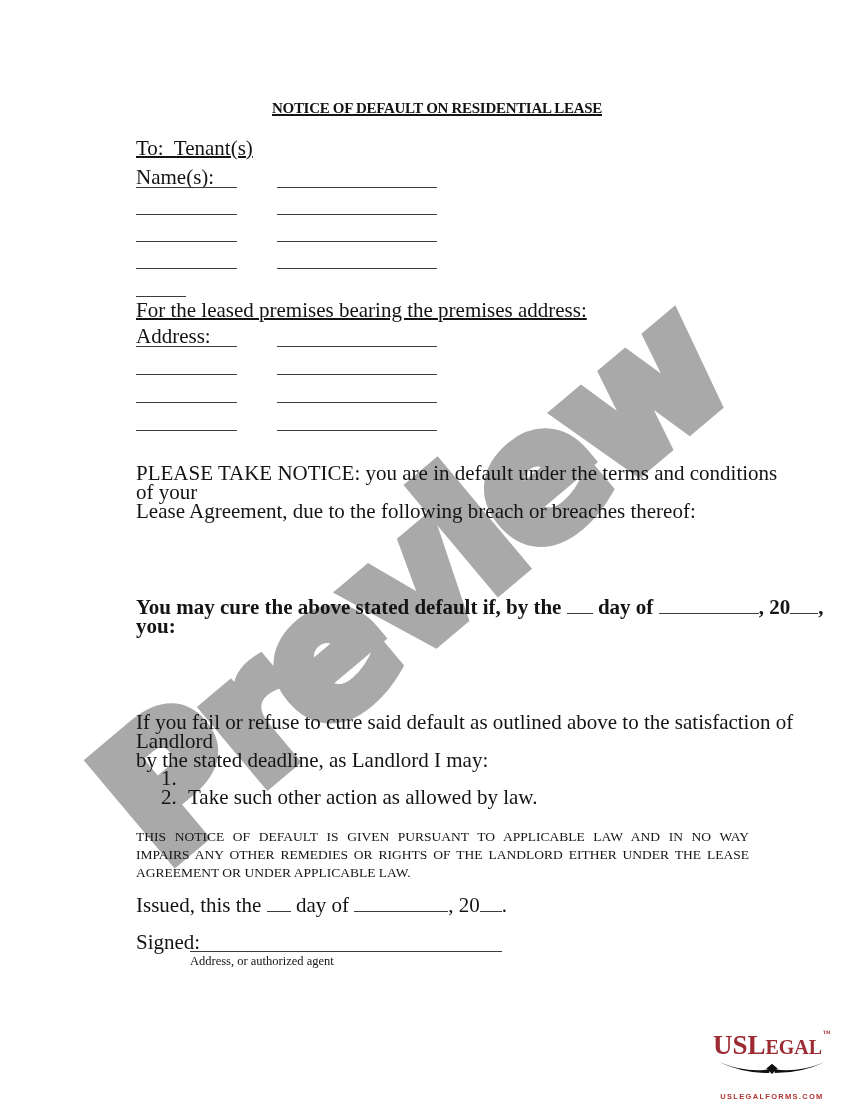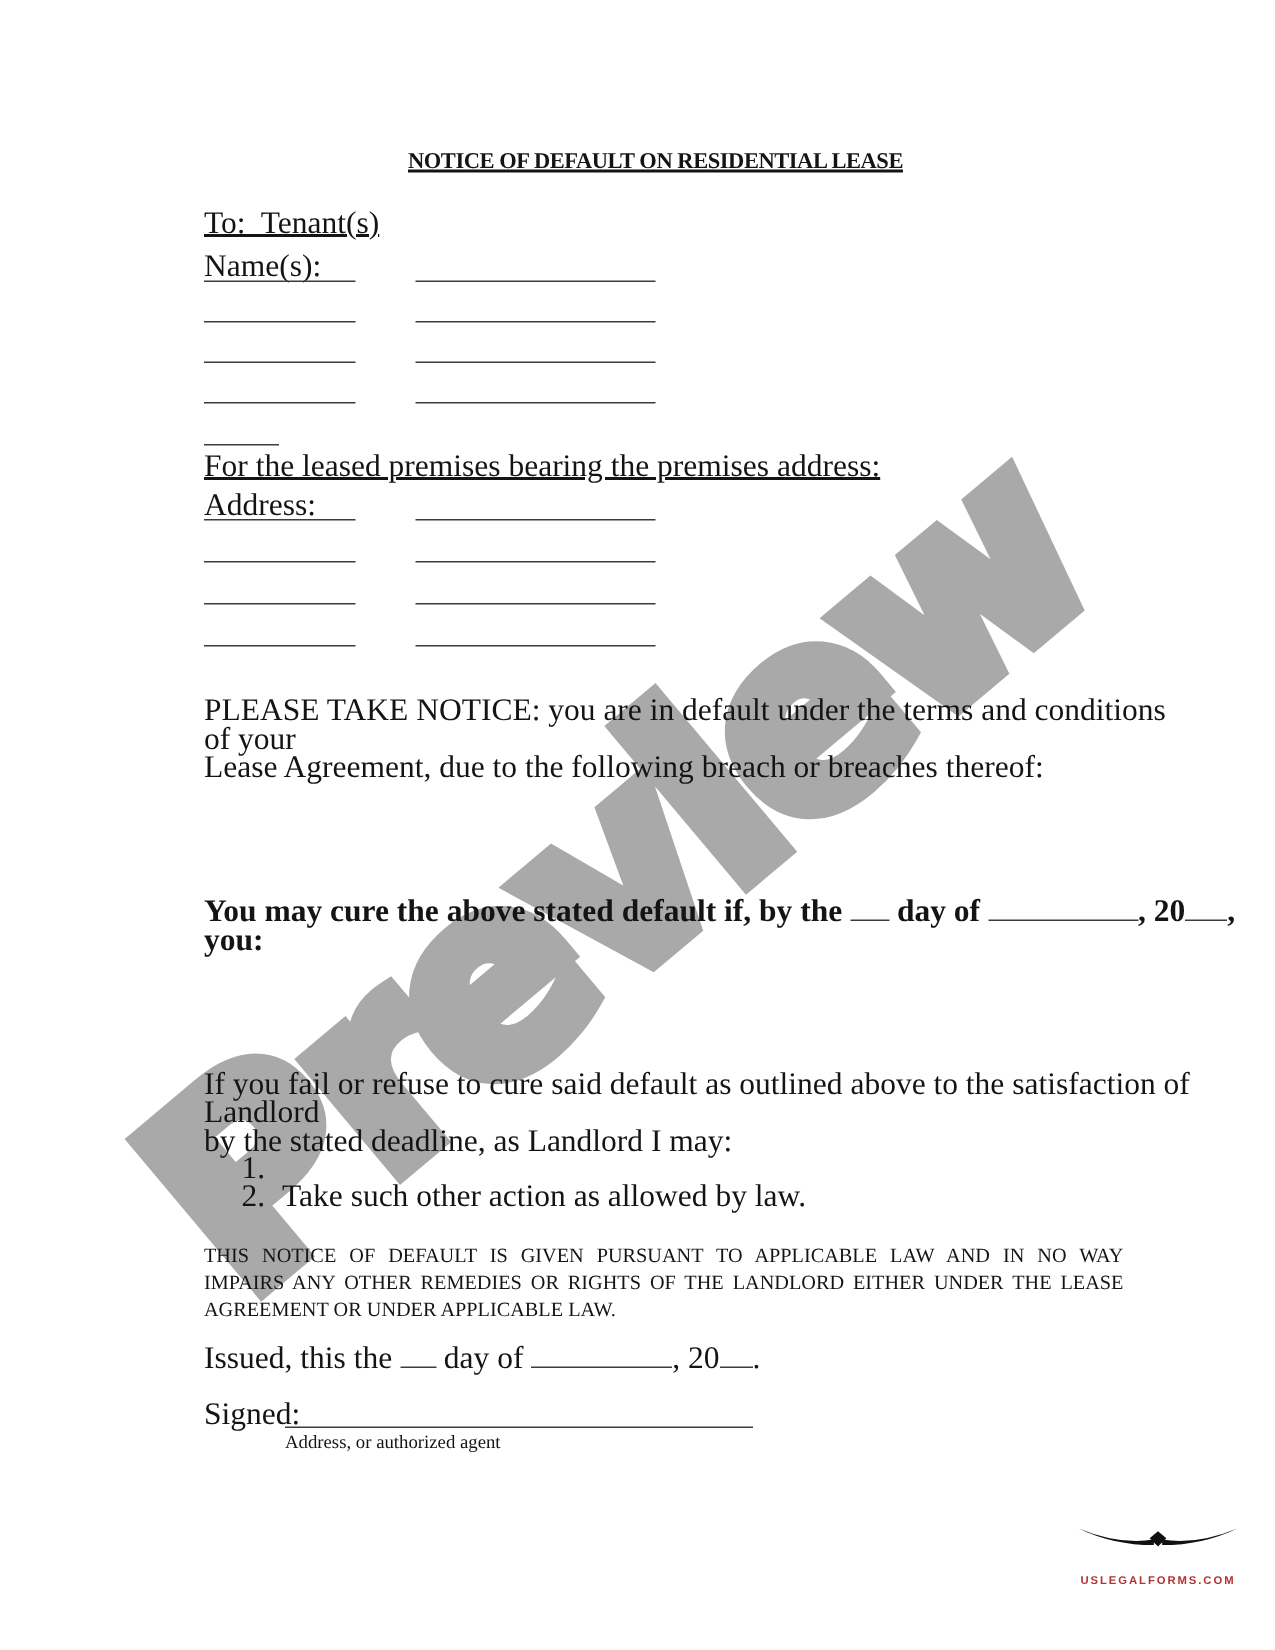--- a/index.html
+++ b/index.html
@@ -89,20 +89,21 @@
     <div class="caps" style="top:846px;">IMPAIRS ANY OTHER REMEDIES OR RIGHTS OF THE LANDLORD EITHER UNDER THE LEASE</div>
     <div class="caps caps-last" style="top:864px;">AGREEMENT OR UNDER APPLICABLE LAW.</div>
 
     <div class="abs txt" style="left:124px;top:896px;width:600px;"><span>Issued, this the </span><span class="blank" style="width:24px;"></span><span> day of </span><span class="blank" style="width:94px;"></span><span>, 20</span><span class="blank" style="width:22px;"></span><span>.</span></div>
 
     <div class="abs txt" style="left:124px;top:933px;">Signed:</div>
     <div class="hl" style="left:178px;top:951px;width:312px;"></div>
     <div class="abs caption" style="left:178px;top:954px;">Address, or authorized agent</div>
 
     <div class="abs logo">
+      <div class="logo-brand"><span class="lg1">USL</span><span class="lg2">EGAL</span><span class="lgtm">™</span></div>
       <svg class="eagle" width="112" height="13" viewBox="0 0 120 14">
         <path d="M3 1 Q32 13 57 9 L57 13 Q28 13 3 1 Z" fill="#111111"></path>
         <path d="M117 1 Q88 13 63 9 L63 13 Q92 13 117 1 Z" fill="#111111"></path>
         <path d="M60 3 L54 8 L60 14 L66 8 Z" fill="#111111"></path>
       </svg>
       <div class="logo-site">USLEGALFORMS.COM</div>
     </div>
 
   </div>
 </div>

